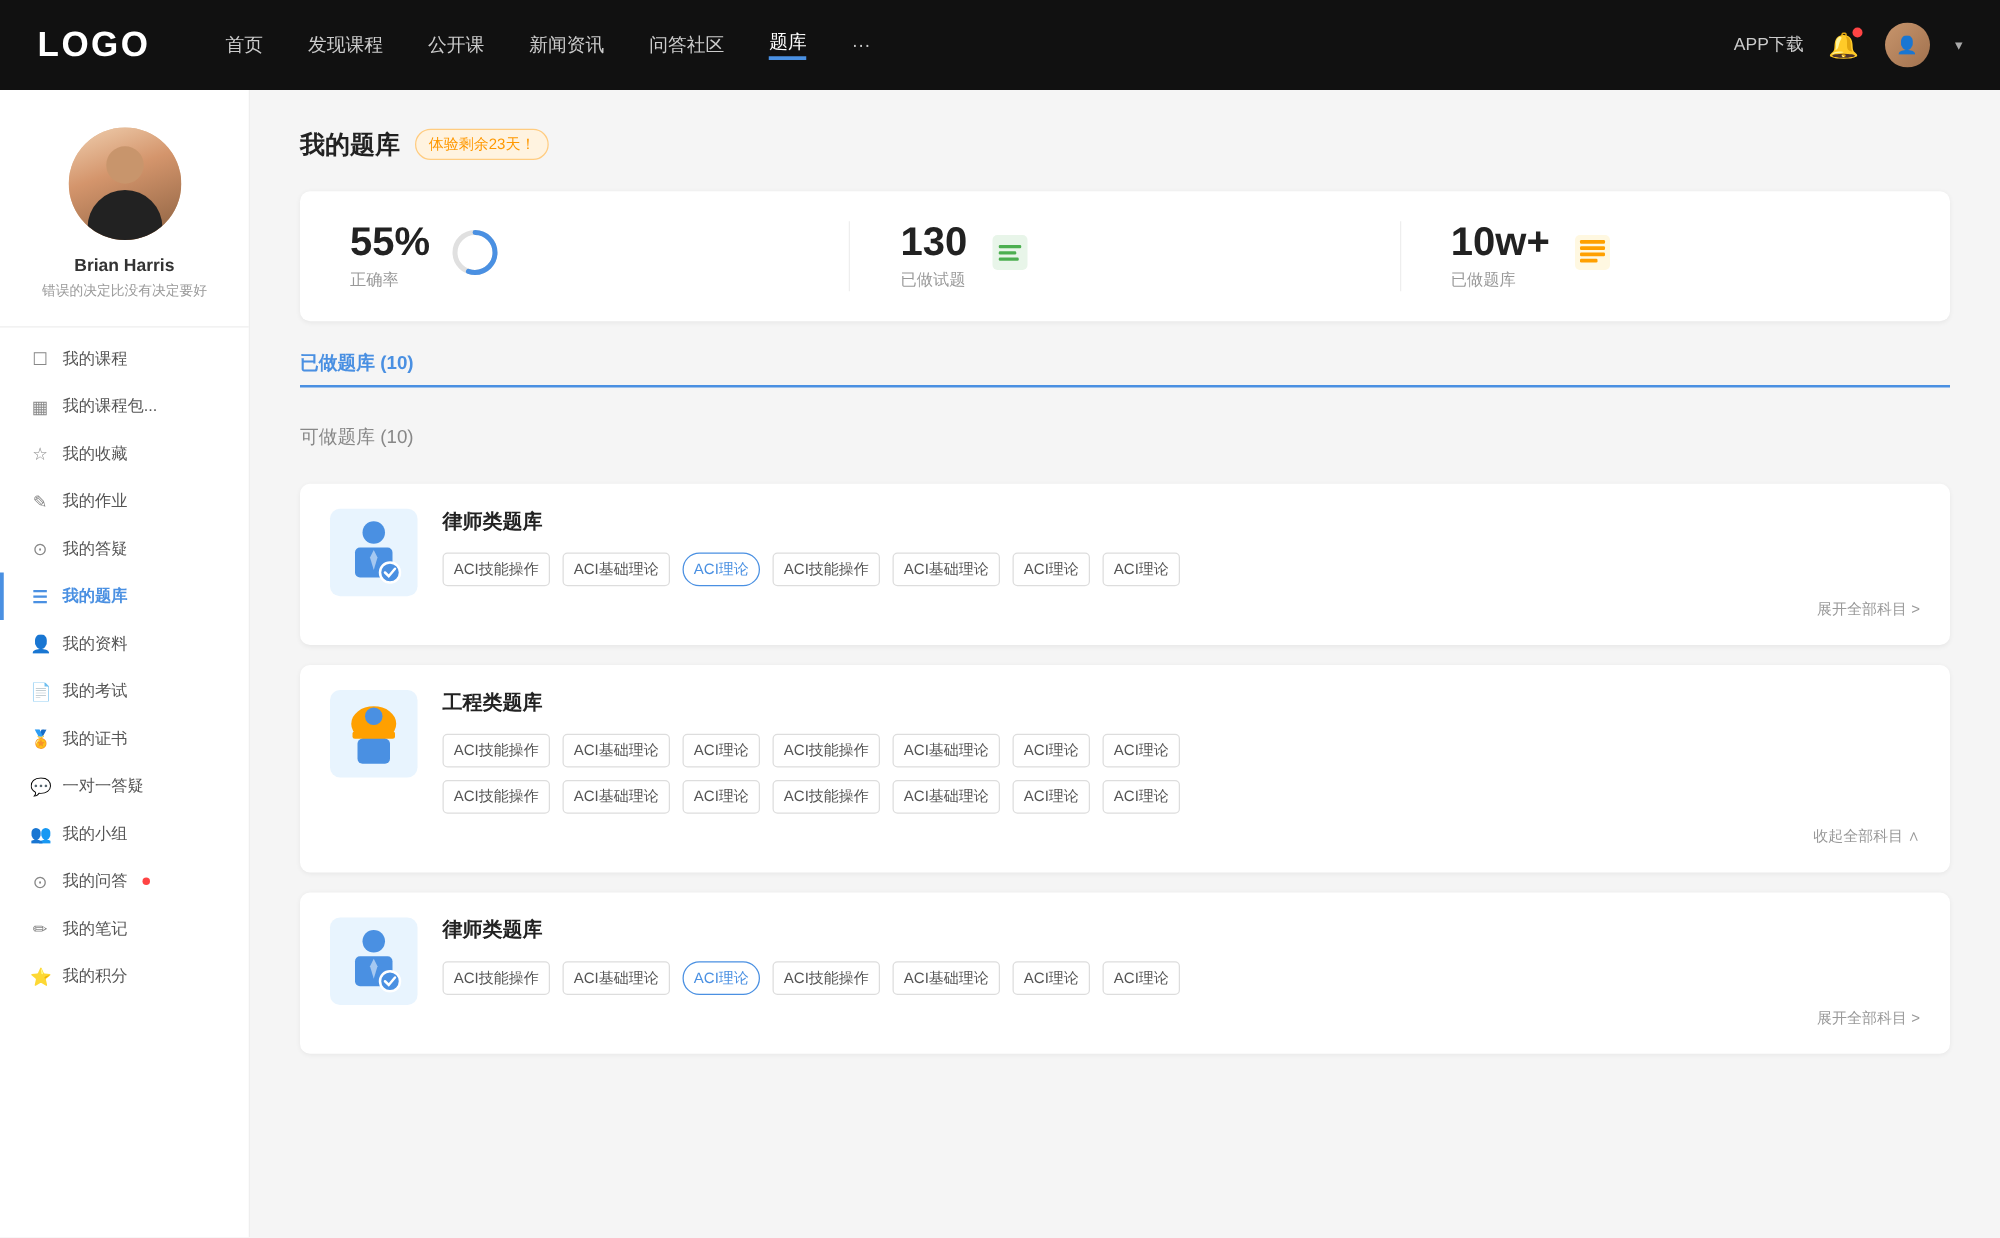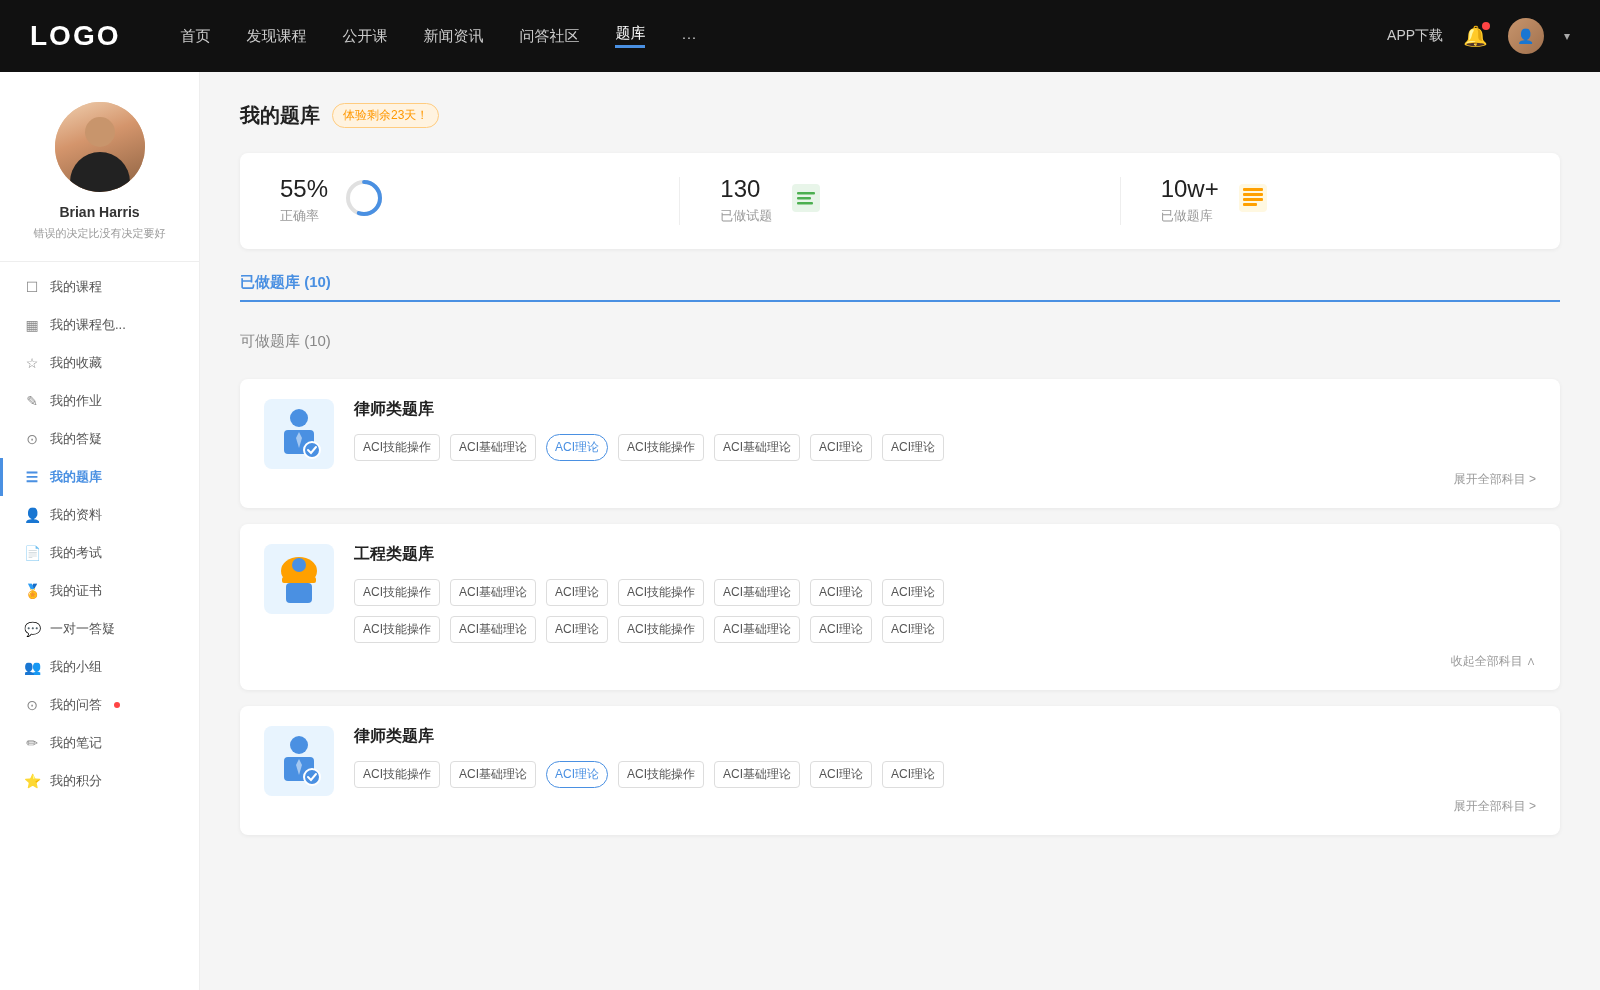--- a/index.html
+++ b/index.html
@@ -224,22 +224,22 @@
       flex: 1;
       text-align: left;
       padding: 0 40px;
       border-right: 1px solid #eee;
       display: flex;
       align-items: center;
       gap: 16px;
     }
     .stat-item:last-child { border-right: none; }
     .stat-text .stat-value {
-      font-size: 24px;
-      font-weight: 400;
+      font-size: 32px;
+      font-weight: 700;
       color: #222;
       line-height: 1;
     }
     .stat-text .stat-label {
       font-size: 13px;
       color: #999;
       margin-top: 6px;
     }
     .stat-icon {
       font-size: 28px;

